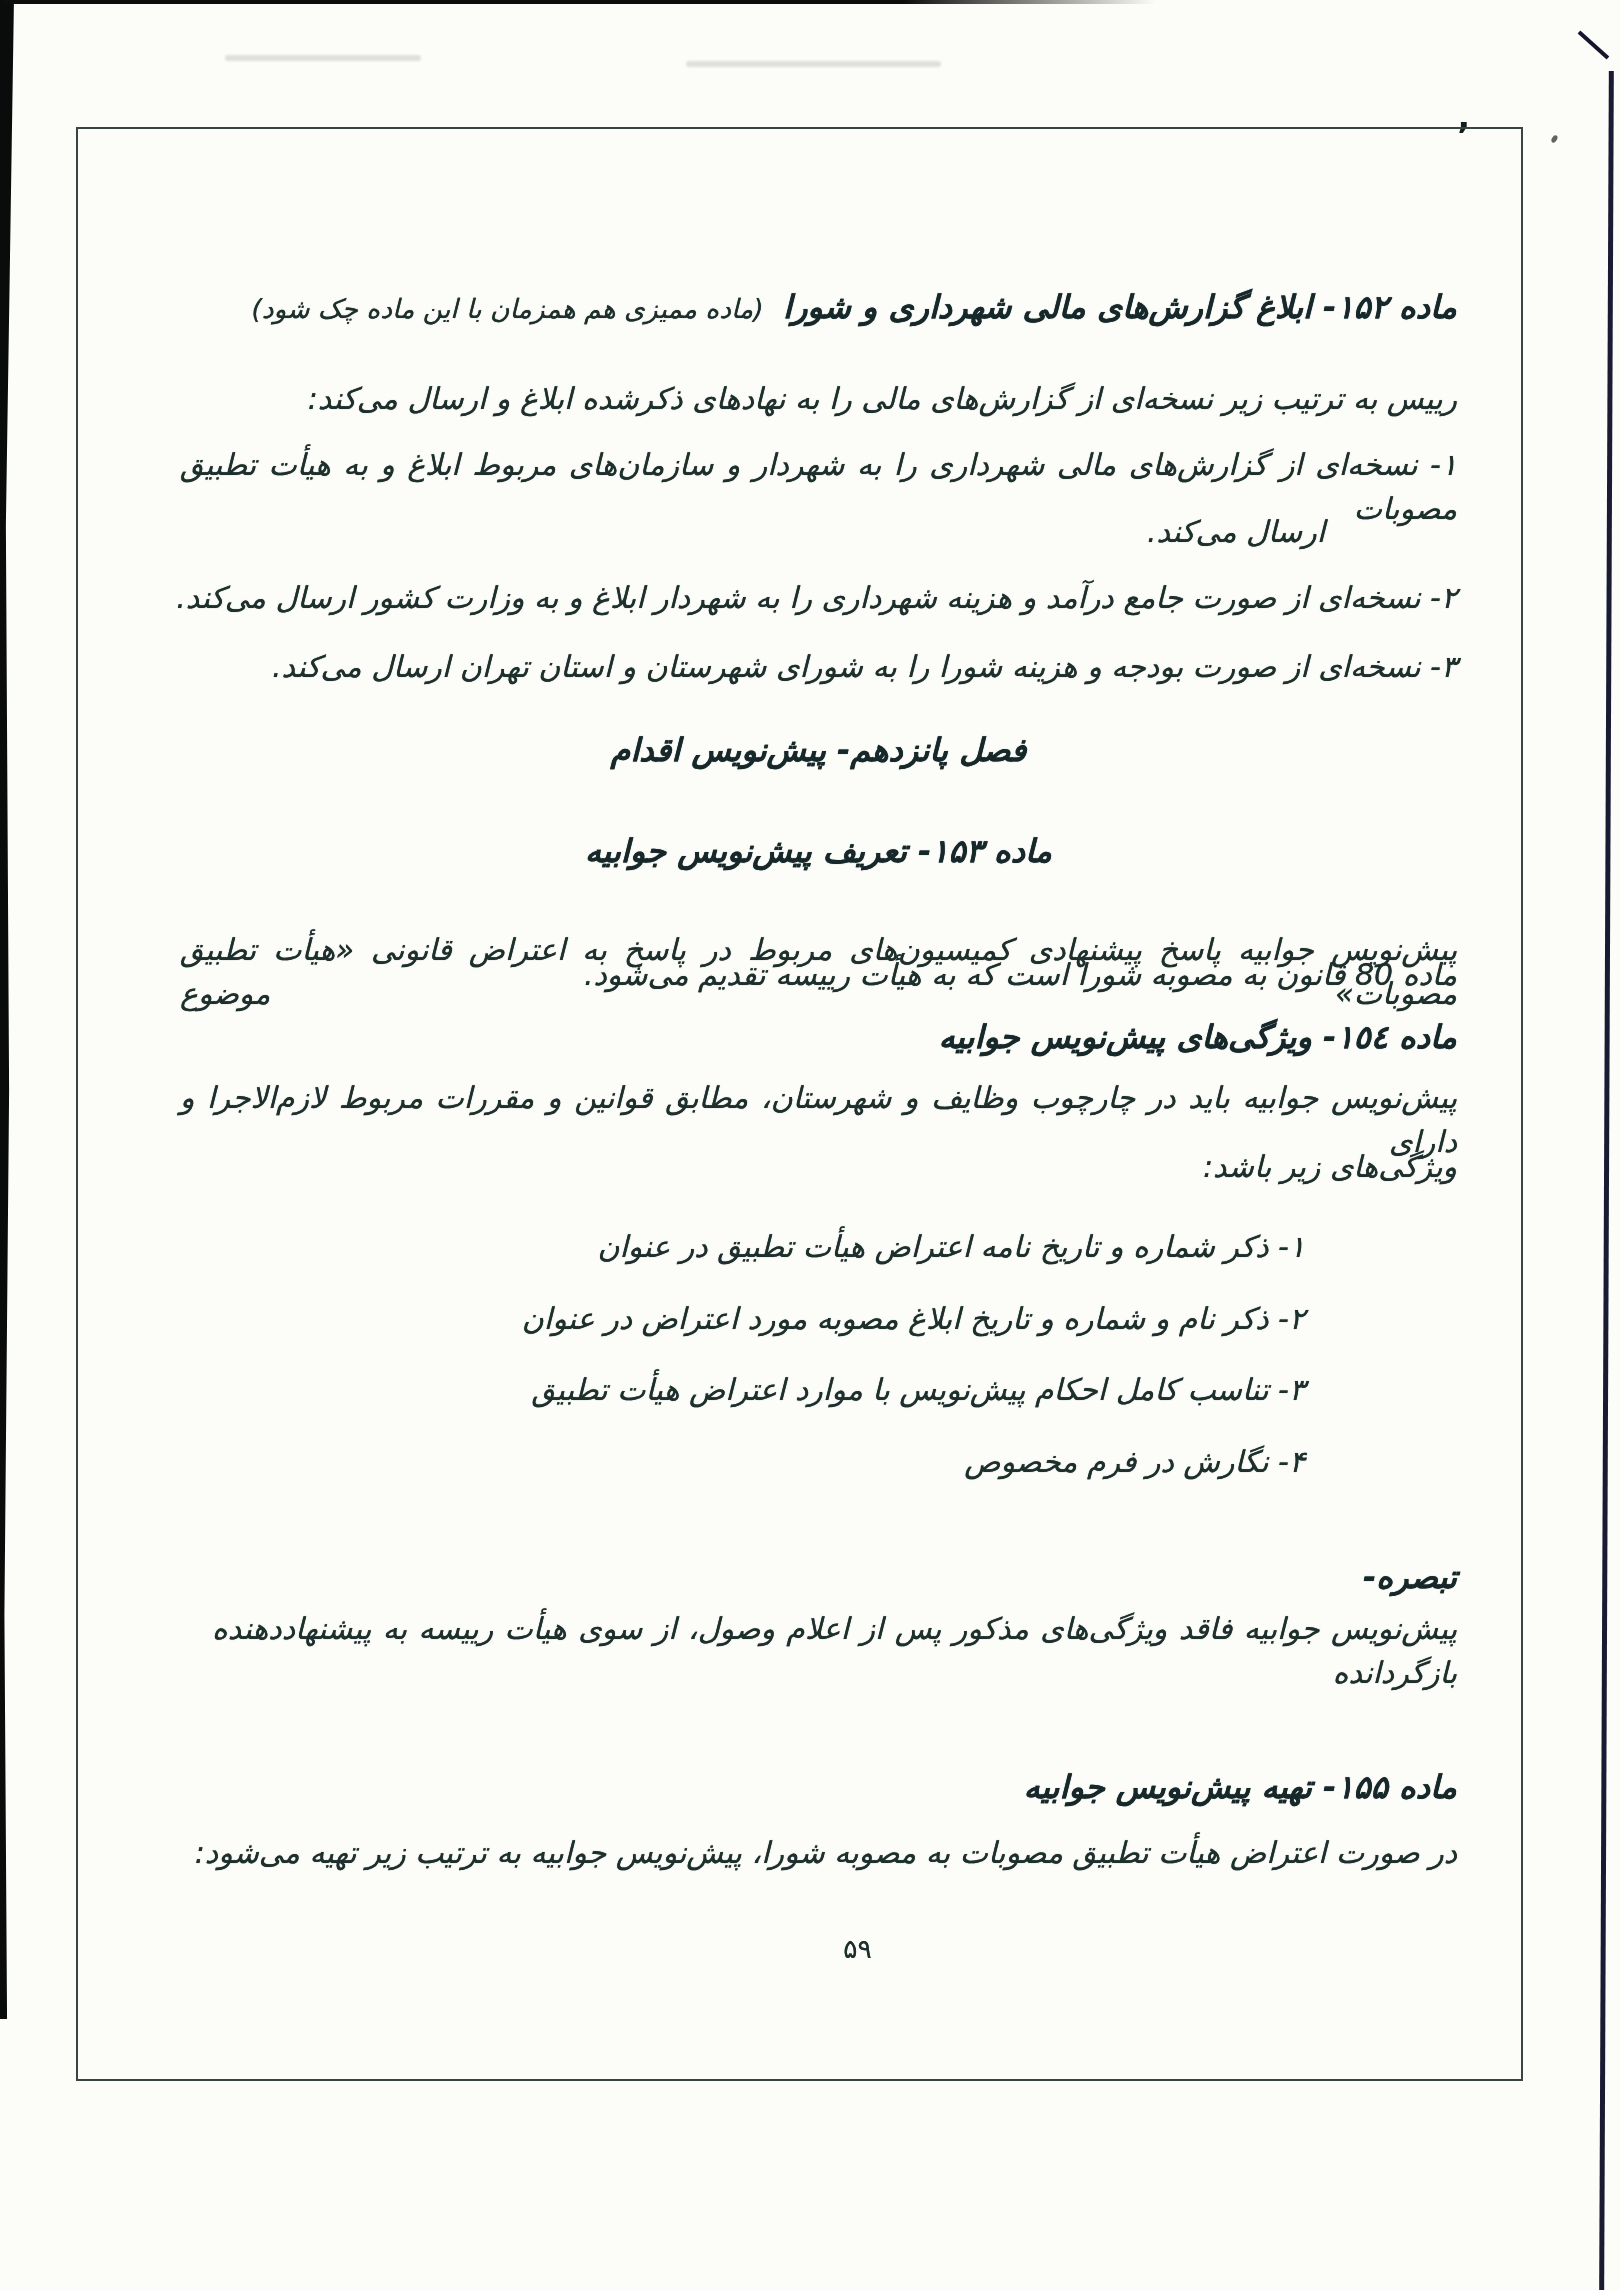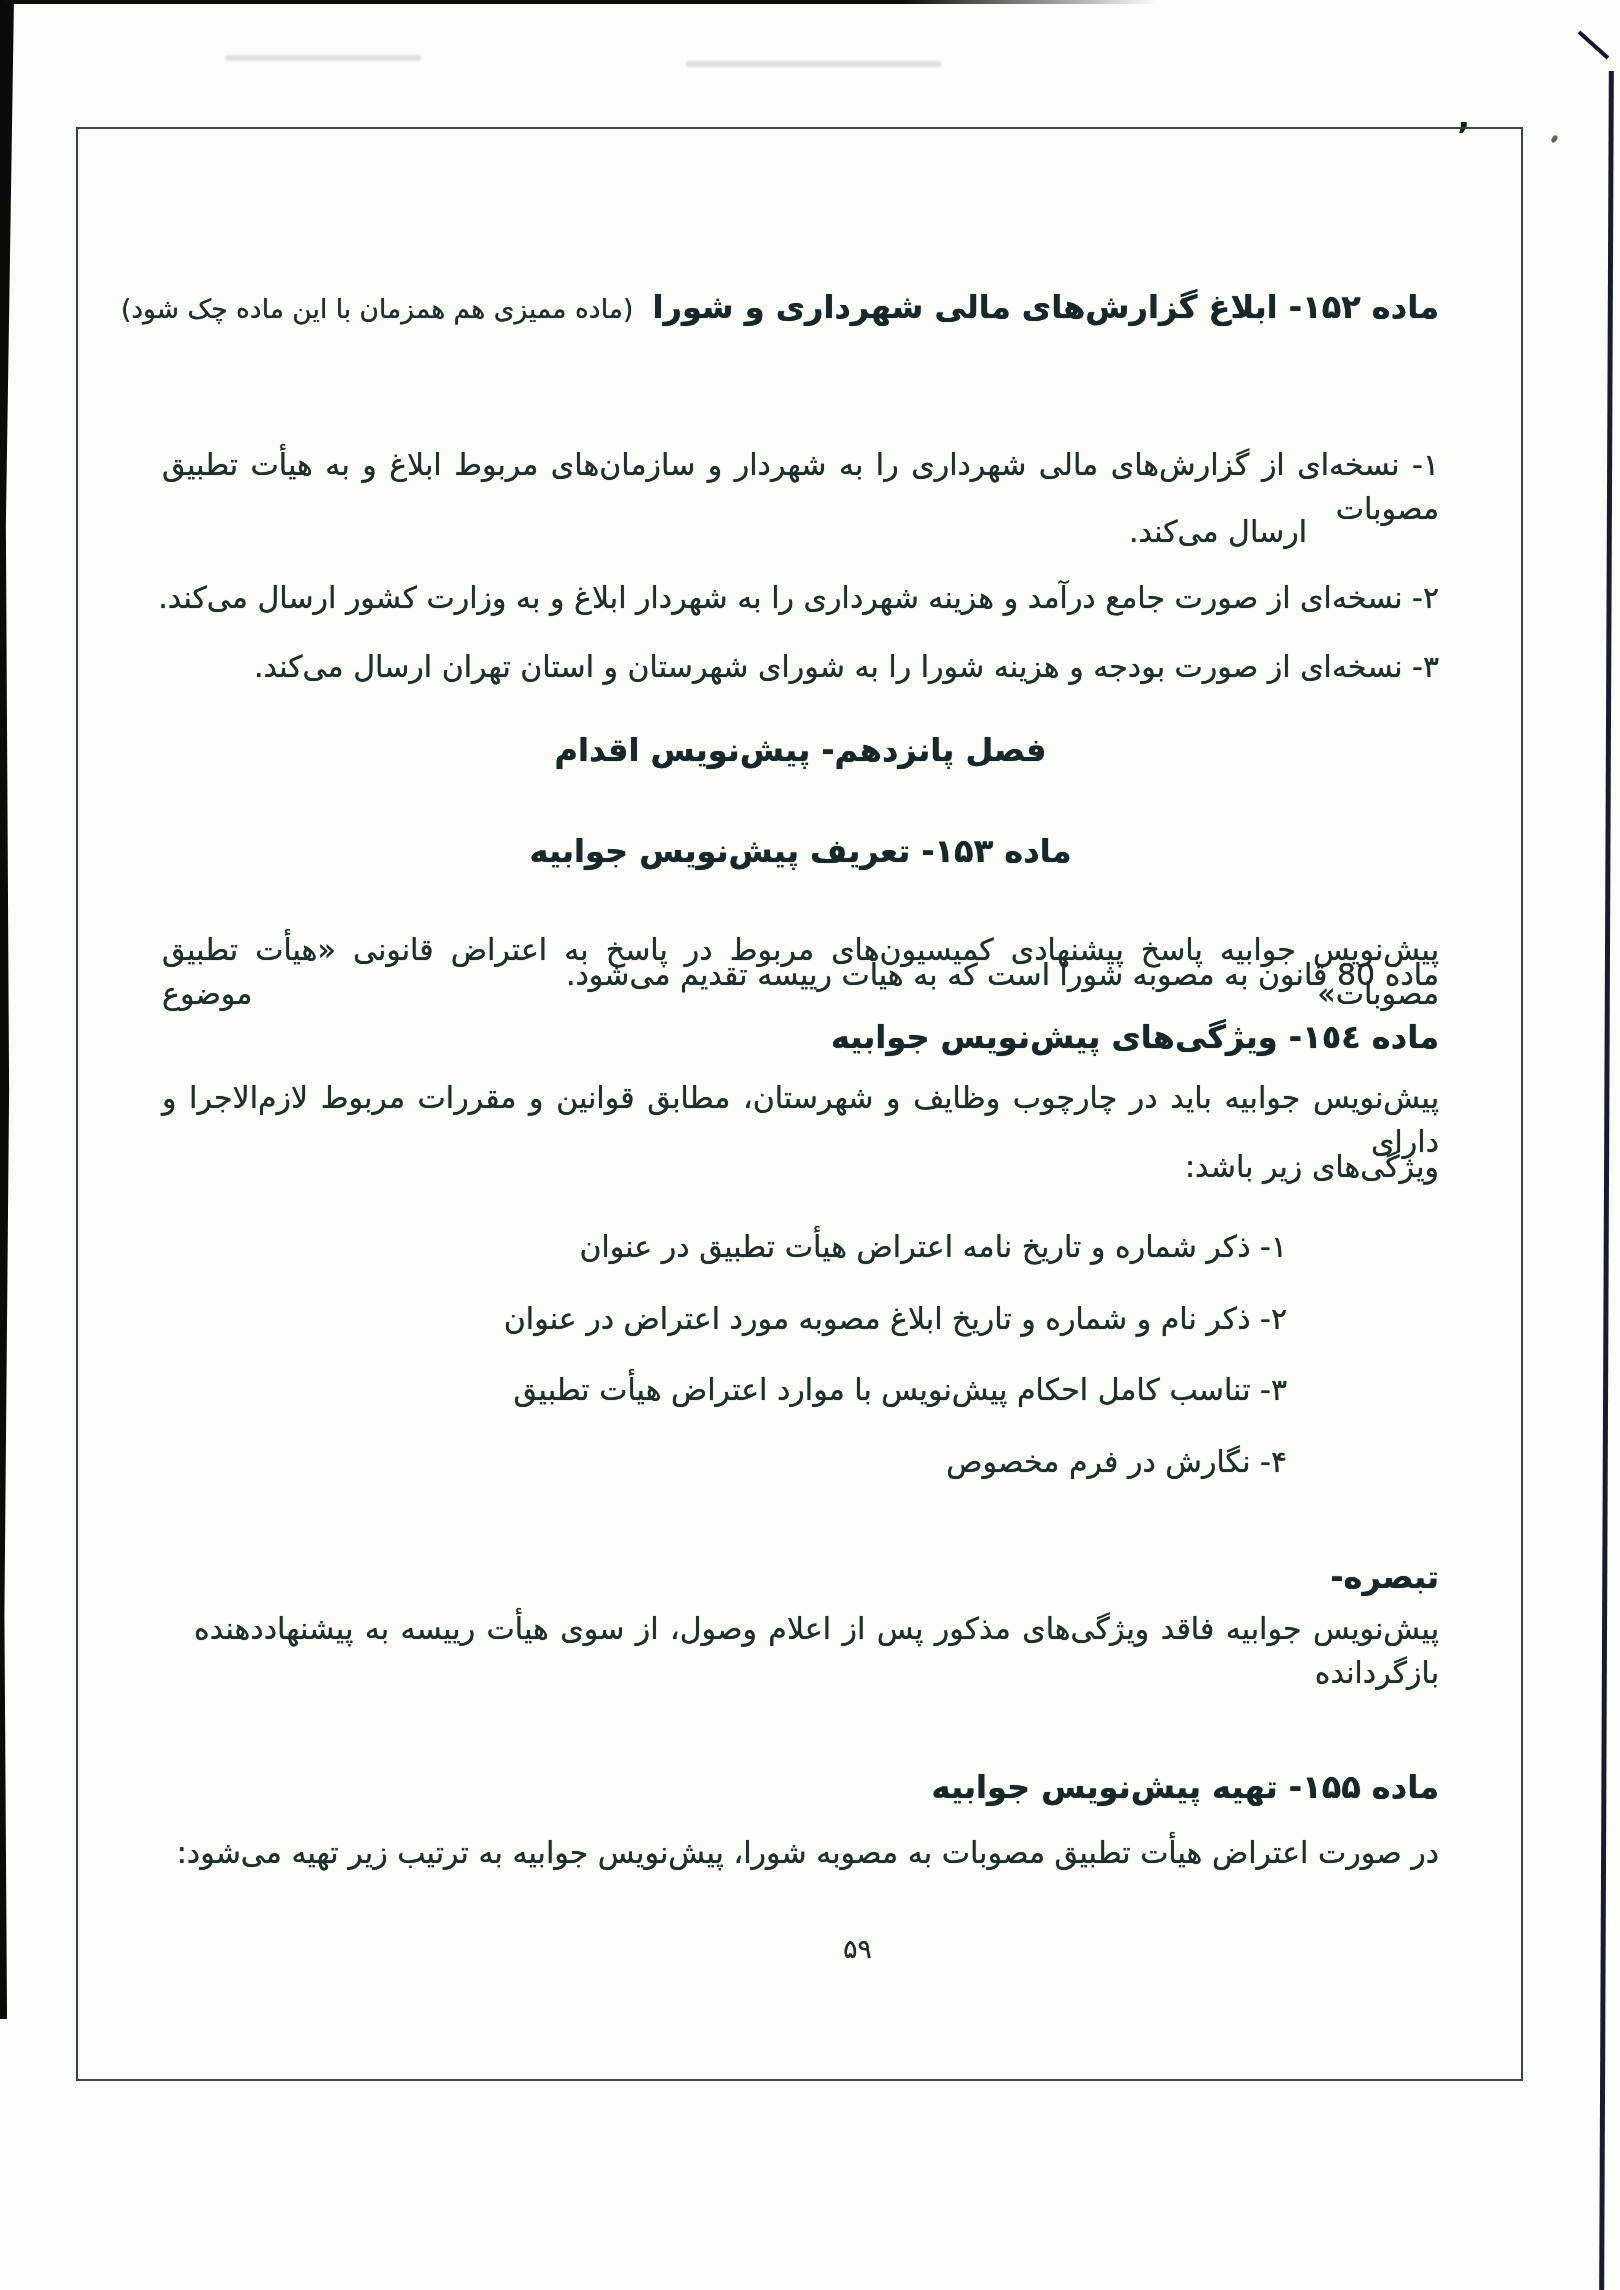--- a/index.html
+++ b/index.html
@@ -20,21 +20,21 @@
   .right-edge-hook{position:absolute;left:1574px;top:43px;width:39px;height:3.9px;
     background:#15162d;transform:rotate(42deg);}
   .smudge{position:absolute;background:rgba(125,125,120,.22);filter:blur(1px);border-radius:2.9px;}
   .mark-comma{position:absolute;left:1457px;top:116px;font-size:35px;font-weight:bold;color:#101f1d;}
   .mark-dot{position:absolute;left:1552px;top:135px;width:4.9px;height:7.8px;background:rgba(25,35,33,.7);
     border-radius:50%;transform:rotate(30deg);}
   
   .border-frame{position:absolute;left:76px;top:127px;width:1443px;height:1950px;
     border:2px solid var(--frame,#3a4442);}
   
-  .content{position:absolute;left:162px;top:0;width:1277px;height:1663px;direction:rtl;}
+  .content{position:absolute;left:180px;top:0;width:1277px;height:1663px;direction:rtl;font-style:italic;}
   .line{position:absolute;right:0;left:0;direction:rtl;font-size:30px;line-height:1.45;
     text-align:right;white-space:nowrap;text-shadow:0 0 0.7px currentColor;}
   .stretch{white-space:normal;text-align:justify;text-align-last:justify;}
   .center{text-align:center;white-space:nowrap;}
   .bold{font-weight:bold;font-size:32px;color:#17282a;}
   .note-small{font-size:26.5px;margin-right:9.8px;}
   .pagenum{position:absolute;left:821px;top:1933px;width:73px;text-align:center;
     font-size:26.5px;direction:rtl;text-shadow:0 0 0.6px currentColor;}
 </style>
 </head>
@@ -53,20 +53,21 @@
 
   <div class="border-frame"></div>
 
   <div class="content">
 
     <div class="line" style="top:284px;">
       <span class="bold">ماده ۱۵۲- ابلاغ گزارش‌های مالی شهرداری و شورا</span>
       <span class="note-small">(ماده ممیزی هم همزمان با این ماده چک شود)</span>
     </div>
 
+    <div class="line" style="top:377px;">رییس به ترتیب زیر نسخه‌ای از گزارش‌های مالی را به نهادهای ذکرشده ابلاغ و ارسال می‌کند:</div>
 
     <div class="line stretch" style="top:443px;">۱- نسخه‌ای از گزارش‌های مالی شهرداری را به شهردار و سازمان‌های مربوط ابلاغ و به هیأت تطبیق مصوبات</div>
     <div class="line" style="top:510px;right:132px;">ارسال می‌کند.</div>
     <div class="line" style="top:576px;">۲- نسخه‌ای از صورت جامع درآمد و هزینه شهرداری را به شهردار ابلاغ و به وزارت کشور ارسال می‌کند.</div>
     <div class="line" style="top:645px;">۳- نسخه‌ای از صورت بودجه و هزینه شورا را به شورای شهرستان و استان تهران ارسال می‌کند.</div>
 
     <div class="line center bold" style="top:727px;">فصل پانزدهم- پیش‌نویس اقدام</div>
 
     <div class="line center bold" style="top:828px;">ماده ۱۵۳- تعریف پیش‌نویس جوابیه</div>
     <div class="line stretch" style="top:884px;margin-top:44px;">پیش‌نویس جوابیه پاسخ پیشنهادی کمیسیون‌های مربوط در پاسخ به اعتراض قانونی «هیأت تطبیق مصوبات» موضوع</div>

